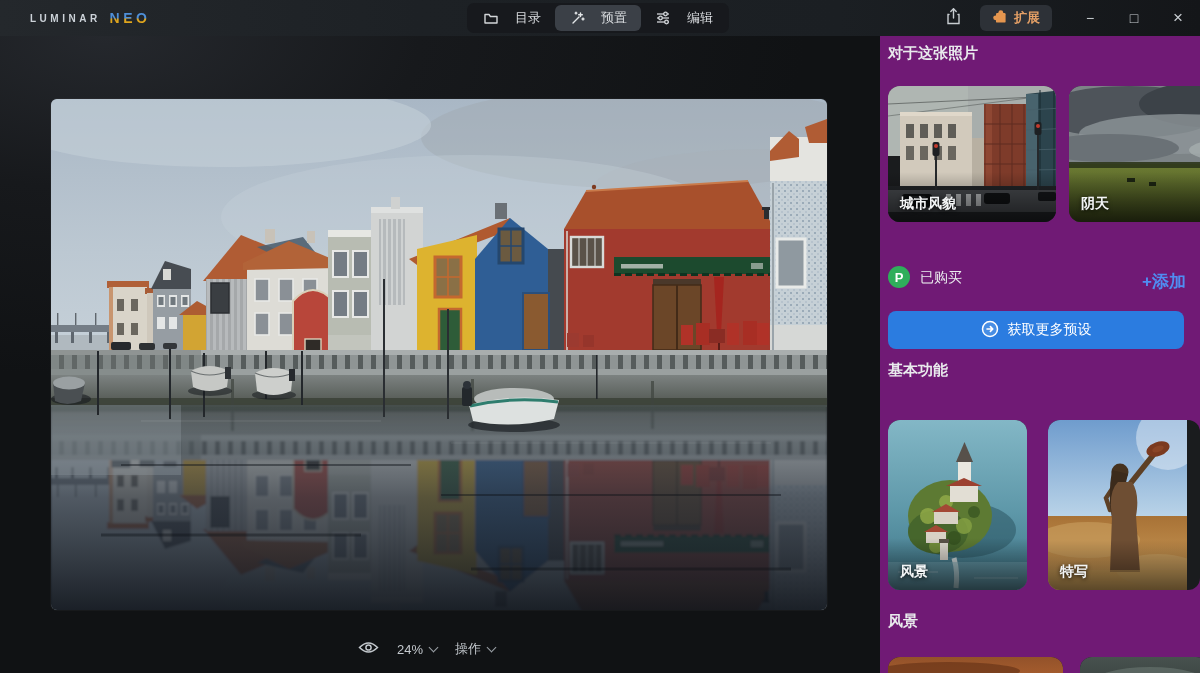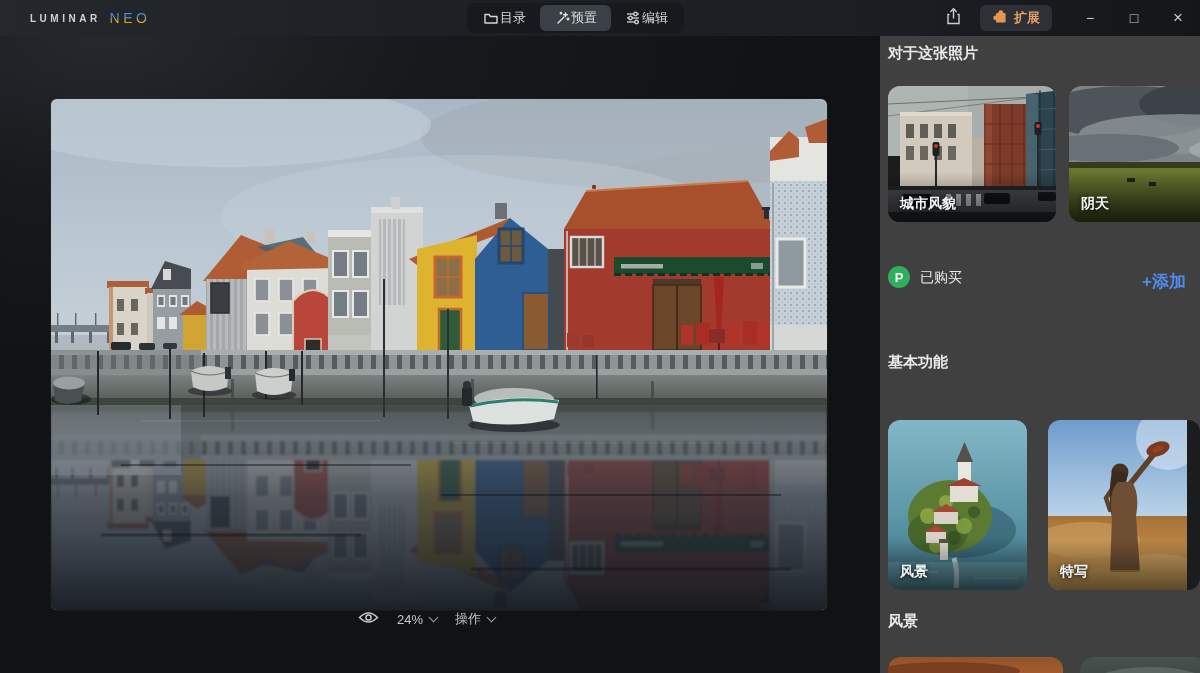--- a/index.html
+++ b/index.html
@@ -11,30 +11,30 @@
   }
   
   .topbar{
     position:absolute;left:0;top:0;width:1200px;height:36px;
     background:linear-gradient(90deg,#24282c 0%,#1d2125 35%,#1b1f23 70%,#141619 100%);
     z-index:30;
   }
   .logo{position:absolute;left:30px;top:10px;display:flex;align-items:center;user-select:none;}
   .logo-lum{font-size:10px;font-weight:600;letter-spacing:3.5px;color:#ccd2d8;}
   .logo-neo{
-    font-size:14px;font-weight:400;letter-spacing:3.5px;margin-left:9px;
+    font-size:14px;font-weight:700;letter-spacing:3.5px;margin-left:9px;
     background:linear-gradient(180deg,#4e8fd9 0%,#4e8fd9 48%,#dfa51d 58%,#dfa51d 100%);
     -webkit-background-clip:text;background-clip:text;color:transparent;
   }
   .tabbar{
     position:absolute;left:467px;top:3px;height:30px;display:flex;align-items:center;
     background:#17191d;border-radius:7px;padding:0 2px;
   }
   .tab{
-    display:flex;align-items:center;gap:1px;height:26px;padding:0 14px;border-radius:6px;
+    display:flex;align-items:center;gap:16px;height:26px;padding:0 14px;border-radius:6px;
     color:#d9dcdf;font-size:13px;cursor:default;
   }
   .tab.active{background:#3b4047;}
   .tab svg{display:block;}
   .topright{position:absolute;right:0;top:0;height:36px;display:flex;align-items:center;}
   .iconbtn{background:none;border:none;padding:4px;margin-right:14px;display:flex;}
   .extbtn{
     display:flex;align-items:center;gap:7px;height:26px;padding:0 12px;margin-right:16px;
     background:#2d3137;border:none;border-radius:6px;
     color:#e5a066;font-size:13px;font-weight:600;font-family:inherit;
@@ -49,29 +49,29 @@
   .canvas{
     position:absolute;left:0;top:36px;width:880px;height:637px;
     background:radial-gradient(700px 340px at 12% 0%,#25282d 0%,#17191c 45%,#101214 100%);
   }
   .photo{
     position:absolute;left:51px;top:63px;width:776px;height:511px;
     border-radius:6px;overflow:hidden;box-shadow:0 0 0 1px rgba(255,255,255,0.03);
   }
   .photo svg{display:block;}
   .bottombar{
-    position:absolute;left:358px;top:571px;height:24px;display:flex;align-items:center;gap:18px;
+    position:absolute;left:358px;top:601px;height:24px;display:flex;align-items:center;gap:18px;
     color:#c3c8cd;font-size:13px;
   }
   .ctl{display:flex;align-items:center;gap:7px;background:none;border:none;color:#c3c8cd;font-size:13px;font-family:inherit;padding:0;}
   .caret{width:6px;height:6px;border-right:1.4px solid #9aa0a6;border-bottom:1.4px solid #9aa0a6;transform:rotate(45deg);margin-top:-4px;}
   
   .sidebar{
     position:absolute;left:880px;top:36px;width:320px;height:637px;
-    background:#404040;overflow:hidden;
+    background:#701a75;overflow:hidden;
   }
   .sb-title{position:absolute;left:8px;margin:0;font-size:15px;font-weight:700;color:#e9ebed;}
   .cardrow{position:absolute;left:8px;display:flex;}
   .card{
     position:relative;border-radius:12px;overflow:hidden;flex:none;background:#1a1c1e;
   }
   .card svg{display:block;}
   .cardlabel{
     position:absolute;left:12px;bottom:9px;color:#f3f5f6;font-size:14px;font-weight:700;
     text-shadow:0 1px 4px rgba(0,0,0,.85);
@@ -513,22 +513,31 @@
       </svg>
       </span>
       <span class="cardlabel">阴天</span>
     </div>
   </div>
 
   <div class="purch-icon">P</div>
   <span class="purch-label">已购买</span>
   <a class="add-link" href="#">+添加</a>
 
-
-  <h2 class="sb-title" style="top:317px;text-align:right;">基本功能</h2>
+  <button class="getmore">
+    <span>
+      <svg width="18" height="18" viewBox="0 0 18 18" fill="none">
+        <circle cx="9" cy="9" r="7.5" stroke="#fff" stroke-width="1.5" fill="rgba(255,255,255,.14)"></circle>
+        <path d="M6 9h5.4M9.4 6.6 11.8 9l-2.4 2.4" stroke="#fff" stroke-width="1.6" stroke-linecap="round" stroke-linejoin="round"></path>
+      </svg>
+    </span>
+    <span>获取更多预设</span>
+  </button>
+
+  <h2 class="sb-title" style="top:325px;text-align:right;">基本功能</h2>
 
   <div class="cardrow" style="top:384px;gap:21px;">
     <div class="card" style="width:139px;height:170px;">
       <span>
       <svg width="139" height="170" viewBox="0 0 139 170">
         <defs>
           <linearGradient id="lkg" x1="0" y1="0" x2="0" y2="1">
                 <stop offset="0" stop-color="#83b7c6"></stop>
                 <stop offset=".55" stop-color="#5d97a8"></stop>
                 <stop offset="1" stop-color="#3e7486"></stop>

